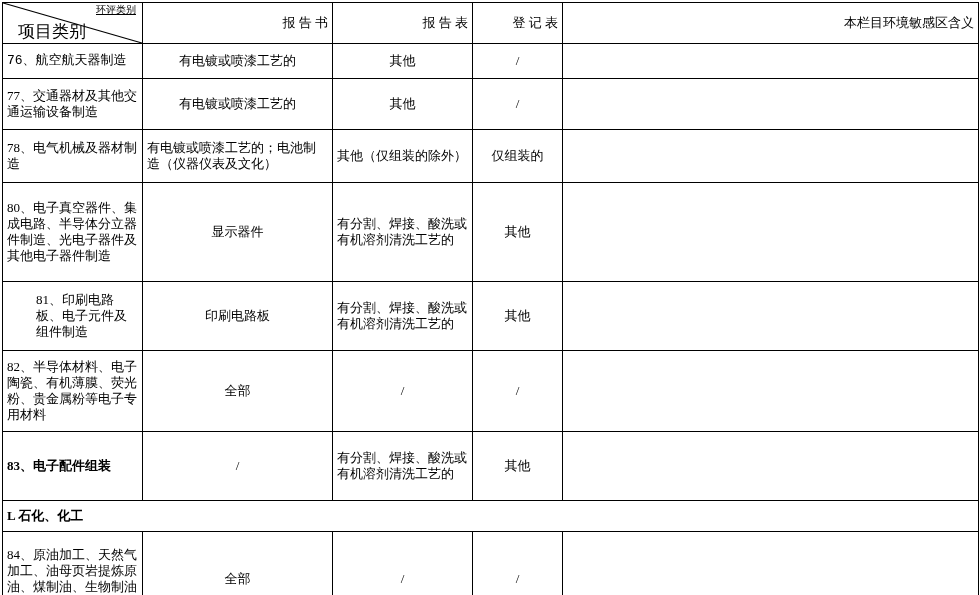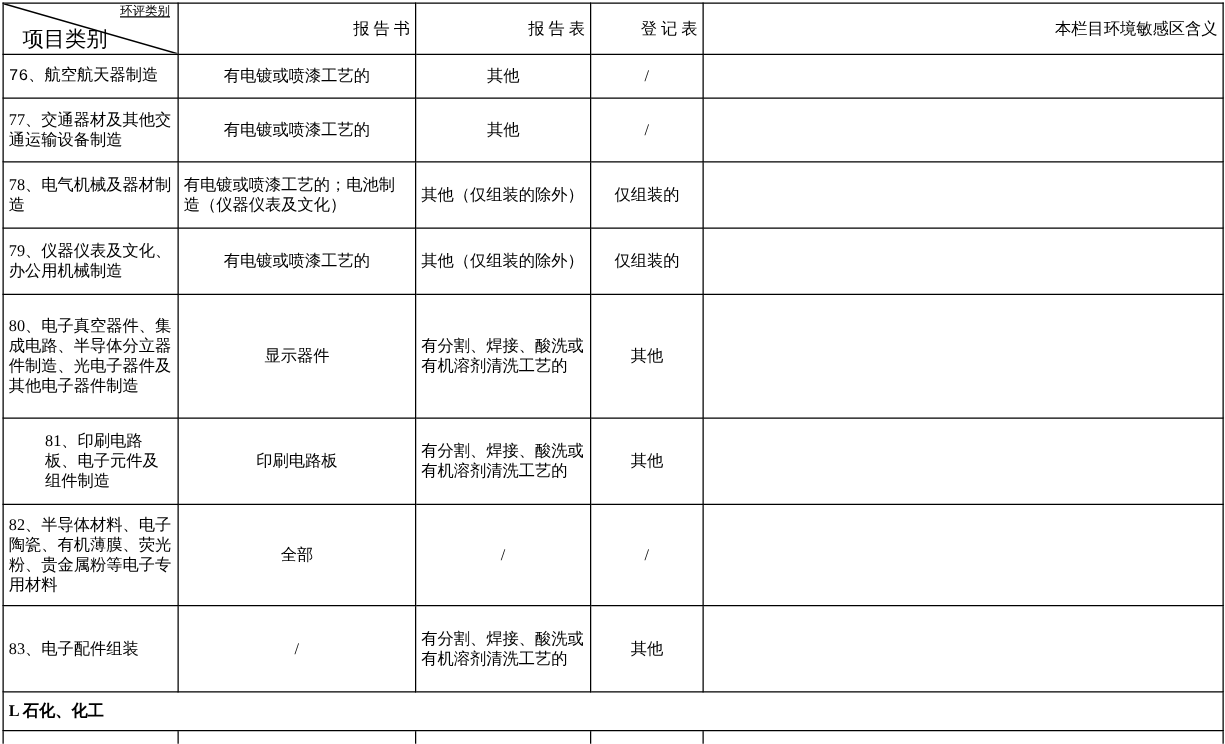--- a/index.html
+++ b/index.html
@@ -131,27 +131,20 @@
           <td class="cell-left"></td>
         </tr>
         <tr>
           <td class="cell-left" style="height: 46px;">78、电气机械及器材制造</td>
           <td class="cell-left">有电镀或喷漆工艺的；电池制造（仪器仪表及文化）</td>
           <td class="cell-topleft">其他（仅组装的除外）</td>
           <td class="cell-center">仅组装的</td>
           <td class="cell-left"></td>
         </tr>
         <tr>
-          <td class="cell-left" style="height: 46px;">79、仪器仪表及文化、办公用机械制造</td>
-          <td class="cell-center">有电镀或喷漆工艺的</td>
-          <td class="cell-topleft">其他（仅组装的除外）</td>
-          <td class="cell-center">仅组装的</td>
-          <td class="cell-left"></td>
-        </tr>
-        <tr>
           <td class="cell-topleft" style="height: 92px;">80、电子真空器件、集成电路、半导体分立器件制造、光电子器件及其他电子器件制造</td>
           <td class="cell-center">显示器件</td>
           <td class="cell-topleft">有分割、焊接、酸洗或有机溶剂清洗工艺的</td>
           <td class="cell-center">其他</td>
           <td class="cell-left"></td>
         </tr>
         <tr>
           <td class="cell-topleft" style="height: 62px; padding-left: 33px;">81、印刷电路板、电子元件及组件制造</td>
           <td class="cell-center">印刷电路板</td>
           <td class="cell-topleft">有分割、焊接、酸洗或有机溶剂清洗工艺的</td>
@@ -159,21 +152,21 @@
           <td class="cell-left"></td>
         </tr>
         <tr>
           <td class="cell-topleft" style="height: 74px;">82、半导体材料、电子陶瓷、有机薄膜、荧光粉、贵金属粉等电子专用材料</td>
           <td class="cell-center">全部</td>
           <td class="cell-center">/</td>
           <td class="cell-center">/</td>
           <td class="cell-left"></td>
         </tr>
         <tr>
-          <td class="cell-left" style="height: 62px;">83、电子配件组装</td>
+          <td class="cell-left" style="height: 62px; font-weight: bold;">83、电子配件组装</td>
           <td class="cell-center">/</td>
           <td class="cell-topleft">有分割、焊接、酸洗或有机溶剂清洗工艺的</td>
           <td class="cell-center">其他</td>
           <td class="cell-left"></td>
         </tr>
         <tr class="section-row">
           <td colspan="5" style="height: 24px;">L 石化、化工</td>
         </tr>
         <tr>
           <td class="cell-topleft" style="height: 88px;">84、原油加工、天然气加工、油母页岩提炼原油、煤制油、生物制油及其他石油制品</td>

